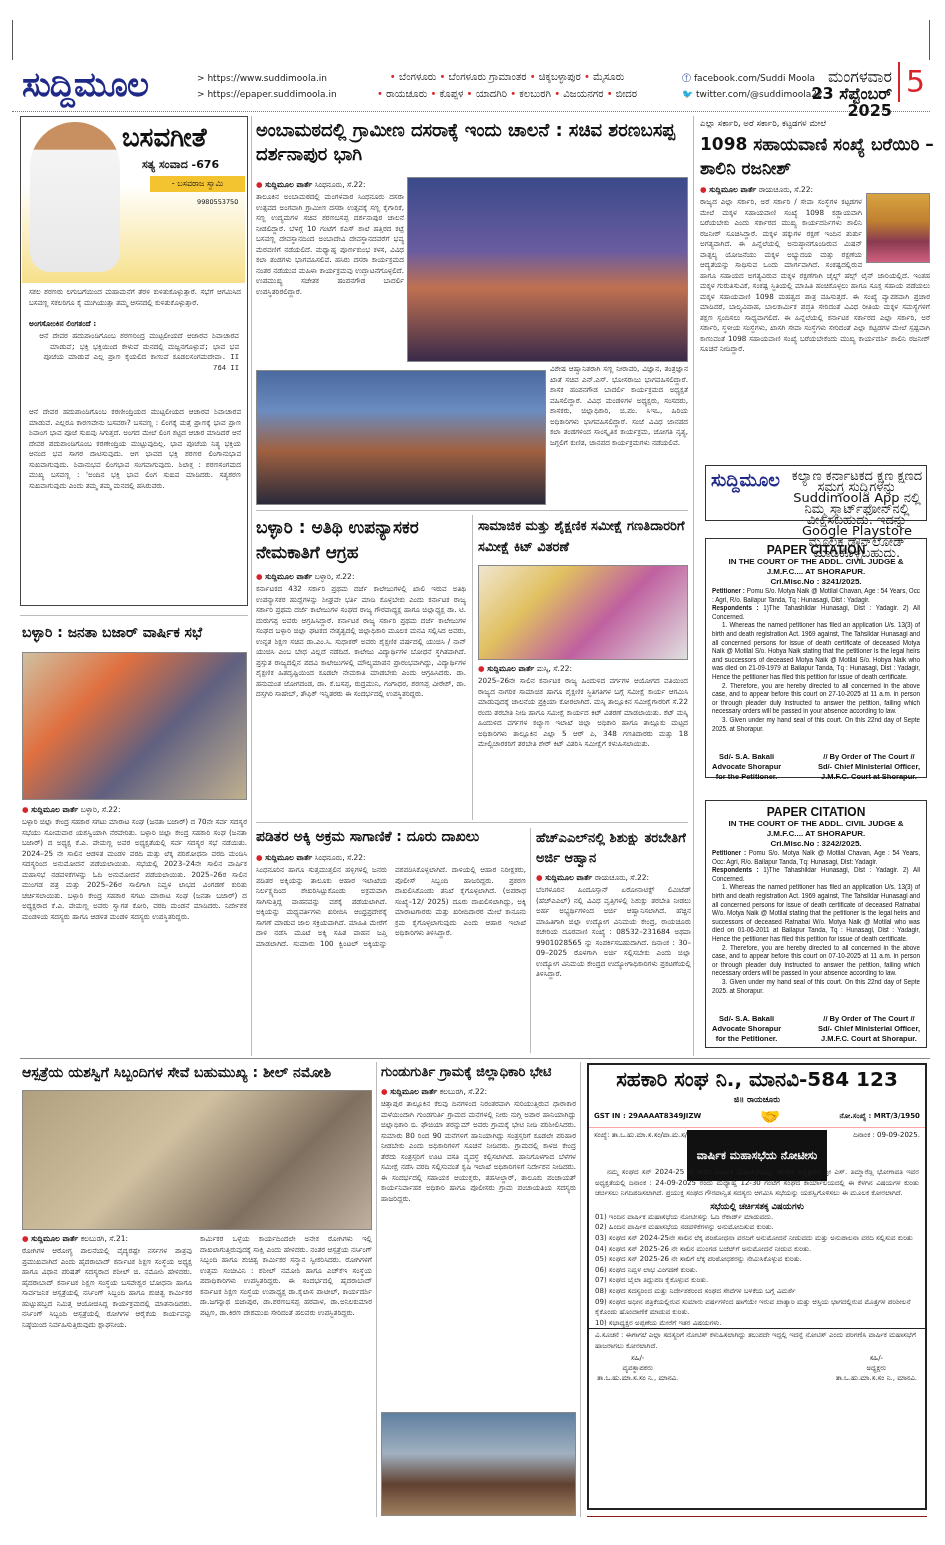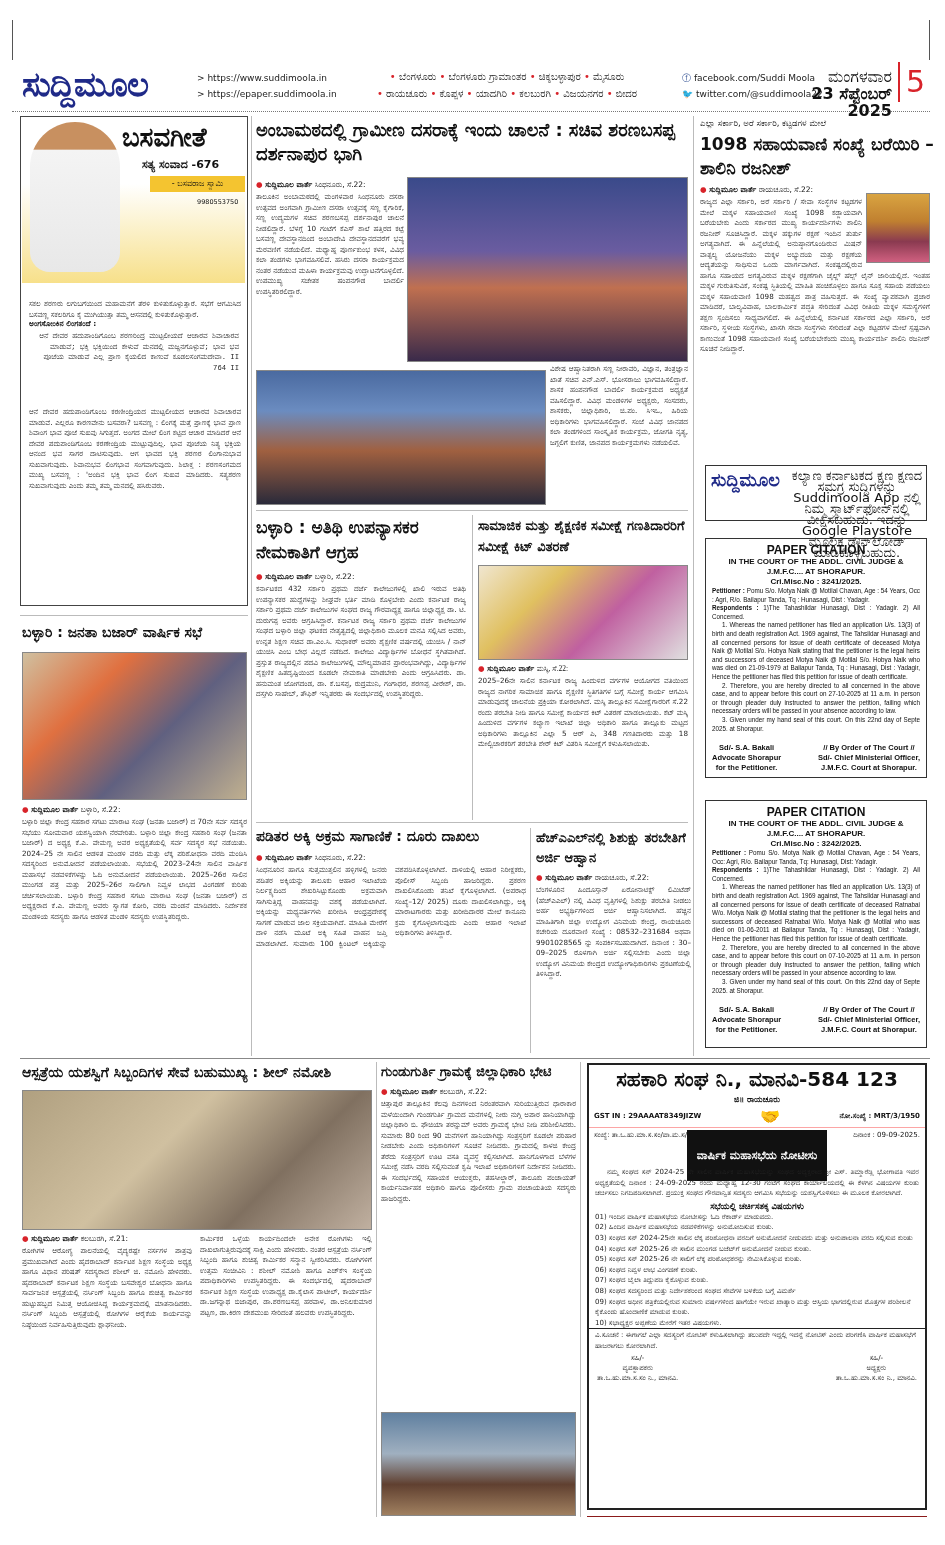--- a/index.html
+++ b/index.html
@@ -34,21 +34,21 @@
   .basava-title { left: 100px; top: 4px; font-size: 26px; font-weight: bold; color: #111; }
   .basava-sub { left: 120px; top: 40px; font-size: 11px; font-weight: bold; }
   .basava-author { left: 128px; top: 58px; width: 95px; height: 16px; background: #f4c430; font-size: 8px; text-align: center; line-height: 16px; }
   .basava-phone { left: 175px; top: 80px; font-size: 6.5px; font-weight: normal; }
   .basava-figure { left: 8px; top: 4px; width: 90px; height: 150px; border-radius: 45px 45px 20px 20px; background: linear-gradient(180deg, #c89060 0%, #c89060 18%, #f4f4f4 19%, #e8e8e8 100%); }
   .box { border: 1px solid #333; }
   .citation { font-family: "Liberation Sans", sans-serif; color: #111; }
   .citation .ct { font-size: 12px; font-weight: bold; text-align: center; }
   .citation .cs { font-size: 8px; font-weight: bold; text-align: center; line-height: 10px; }
   .citation .cb { font-size: 6.3px; line-height: 8.6px; text-align: justify; }
-  .citation .sig { display: flex; justify-content: space-between; font-size: 7.5px; font-weight: bold; text-align: center; line-height: 10px; margin-top: 10px; }
+  .citation .sig { display: flex; justify-content: space-between; font-size: 7.5px; font-weight: bold; text-align: center; line-height: 10px; margin-top: 19px; }
   .sangha-title { font-size: 20px; font-weight: bold; text-align: center; line-height: 28px; }
   .notice-banner { background: #111; color: #fff; font-size: 11px; font-weight: bold; text-align: center; padding: 19px 10px; }
   .agenda { font-size: 7px; line-height: 10.6px; color: #222; }
   .redline { background: #8b1a1a; height: 1px; }
 </style>
 </head>
 <body>
 
 <div class="abs topline"></div>
 
@@ -74,21 +74,21 @@
 </div>
 
 <div class="abs" style="left:20px;top:116px;width:228px;height:490px;border:1px solid #444;">
   <div class="abs basava" style="left:1px;top:1px;">
     <div class="abs basava-figure"></div>
     <div class="abs basava-title">ಬಸವಗೀತೆ</div>
     <div class="abs basava-sub">ಸತ್ಯ ಸಂವಾದ -676</div>
     <div class="abs basava-author">- ಬಸವರಾಜ ಸ್ವಾಮಿ</div>
     <div class="abs basava-phone">9980553750</div>
   </div>
-  <div class="abs body-text" style="left:8px;top:170px;width:212px;margin-top:12px;">ಸಕಲ ಶರಣರು ಲಗುಬಗೆಯಿಂದ ಮಹಾಮನೆಗೆ ತೆರಳಿ ಕುಳಿತುಕೊಳ್ಳುತ್ತಾರೆ. ಸಭೆಗೆ ಆಗಮಿಸಿದ ಬಸವಣ್ಣ ಸಕಲರಿಗೂ ಕೈ ಮುಗಿಯುತ್ತಾ ತಮ್ಮ ಆಸನದಲ್ಲಿ ಕುಳಿತುಕೊಳ್ಳುತ್ತಾರೆ.</div>
+  <div class="abs body-text" style="left:8px;top:170px;width:212px;">ಸಕಲ ಶರಣರು ಲಗುಬಗೆಯಿಂದ ಮಹಾಮನೆಗೆ ತೆರಳಿ ಕುಳಿತುಕೊಳ್ಳುತ್ತಾರೆ. ಸಭೆಗೆ ಆಗಮಿಸಿದ ಬಸವಣ್ಣ ಸಕಲರಿಗೂ ಕೈ ಮುಗಿಯುತ್ತಾ ತಮ್ಮ ಆಸನದಲ್ಲಿ ಕುಳಿತುಕೊಳ್ಳುತ್ತಾರೆ.</div>
   <div class="abs byline" style="left:8px;top:202px;font-size:7.5px;">ಅಂಗಸೋಂಕಿನ ಲಿಂಗತಂದೆ :</div>
   <div class="abs body-text" style="left:18px;top:214px;width:200px;text-align:right;font-family:Liberation Mono, monospace;">ಆನೆ ದೇವರ ಹದುಪಾಂಡಿಗೊಂಬ ಶರಣರಿಂದ್ರ ಮುಟ್ಟಲೀಯದೆ ಆಚಾರವ ಶಿವಾಚಾರವ ಮಾಡುವೆ; ಭಕ್ತಿ ಭಕ್ತಿಯಿಂದ ಕೇಳುವೆ ಮನದಲ್ಲಿ ಮಜ್ಜನಗೊಳ್ಳುವೆ; ಭಾವ ಭವ ಪೂಜೆಯ ಮಾಡುವೆ ಎಲ್ಲ ಪ್ರಾಣ ಕೈಯಲಿದ ಕಾಣುವೆ ಕೂಡಲಸಂಗಮದೇವಾ. II 764 II</div>
   <div class="abs body-text" style="left:8px;top:290px;width:212px;height:195px;overflow:hidden;">ಆನೆ ದೇವರ ಹದುಪಾಂಡಿಗೊಂಬ ಕರಣೀಂದ್ರಿಯದ ಮುಟ್ಟಲೀಯದ ಆಚಾರವ ಶಿವಾಚಾರವ ಮಾಡುವೆ. ಎಲ್ಲರೂ ಕಾರಣವೇನು ಬಸವರಾ? ಬಸವಣ್ಣ : ಲಿಂಗಕ್ಕೆ ಮತ್ತೆ ಪ್ರಾಣಕ್ಕೆ ಭಾವ ಪ್ರಾಣ ಶಿವಾಂಗ ಭಾವ ಪೂಜೆ ಸುಖವು ಸಿಗುತ್ತದೆ. ಅಂಗದ ಮೇಲೆ ಲಿಂಗ ಕಟ್ಟಿದ ಆಚಾರ ಮಾಡಿದರೆ ಆನೆ ದೇವರ ಪದುಪಾಂಡಿಗೊಂಬ ಕರಣೇಂದ್ರಿಯ ಮುಟ್ಟುವುದಿಲ್ಲ. ಭಾವ ಪೂಜೆಯ ನಿತ್ಯ ಭಕ್ತಿಯ ಆನಂದ ಭವ ಸಾಗರ ದಾಟಿಸುವುದು. ಆಗ ಭಾವದ ಭಕ್ತಿ ಶರಣರ ಲಿಂಗಾನುಭಾವ ಸುಖವಾಗುವುದು. ಶಿವಾನುಭವ ಲಿಂಗಭಾವ ಸಂಗವಾಗುವುದು. ಶಿಲಾಕ್ತ : ಶರಣಸಂಗಮದ ಮುಖ್ಯ ಬಸವಣ್ಣ : 'ಅಂದಿನ ಭಕ್ತಿ ಭಾವ ಲಿಂಗ ಸುಖವ ಮಾಡಿದರು. ಸತ್ಯಶರಣ ಸುಖವಾಗುವುದು ಎಂದು ತಮ್ಮ ತಮ್ಮ ಮನದಲ್ಲಿ ಹಸಿರುವರು.</div>
 </div>
 
 <div class="abs col-rule" style="left:251px;top:116px;height:940px;"></div>
 
 <div class="abs headline" style="left:256px;top:118px;width:432px;font-size:18px;line-height:24px;">ಅಂಬಾಮಠದಲ್ಲಿ ಗ್ರಾಮೀಣ ದಸರಾಕ್ಕೆ ಇಂದು ಚಾಲನೆ : ಸಚಿವ ಶರಣಬಸಪ್ಪ ದರ್ಶನಾಪುರ ಭಾಗಿ</div>
 <div class="abs byline" style="left:256px;top:180px;width:150px;"><span class="bullet">● </span><span>ಸುದ್ದಿಮೂಲ ವಾರ್ತೆ</span> <span style="font-weight:normal;">ಸಿಂಧನೂರು, ಸೆ.22:</span></div>
 <div class="abs body-text" style="left:256px;top:192px;width:148px;height:170px;overflow:hidden;">ತಾಲೂಕಿನ ಅಂಬಾಮಠದಲ್ಲಿ ಮಂಗಳವಾರ ಸಿಂಧನೂರು ದಸರಾ ಉತ್ಸವದ ಅಂಗವಾಗಿ ಗ್ರಾಮೀಣ ದಸರಾ ಉತ್ಸವಕ್ಕೆ ಸಣ್ಣ ಕೈಗಾರಿಕೆ, ಸಣ್ಣ ಉದ್ಯಮಗಳ ಸಚಿವ ಶರಣಬಸಪ್ಪ ದರ್ಶನಾಪುರ ಚಾಲನೆ ನೀಡಲಿದ್ದಾರೆ. ಬೆಳಗ್ಗೆ 10 ಗಂಟೆಗೆ ಕೆಎಸ್ ಶಾಲೆ ಹತ್ತಿರದ ಕಟ್ಟೆ ಬಸವಣ್ಣ ದೇವಸ್ಥಾನದಿಂದ ಅಂಬಾದೇವಿ ದೇವಸ್ಥಾನದವರೆಗೆ ಭವ್ಯ ಮೆರವಣಿಗೆ ನಡೆಯಲಿದೆ. ಮಧ್ಯಾಹ್ನ ಪೂರ್ಣಕುಂಭ ಕಳಸ, ವಿವಿಧ ಕಲಾ ತಂಡಗಳು ಭಾಗವಹಿಸಲಿವೆ. ಹಸಿರು ದಸರಾ ಕಾರ್ಯಕ್ರಮದ ನಂತರ ನಡೆಯುವ ಮಹಿಳಾ ಕಾರ್ಯಕ್ರಮವು ಉದ್ಘಾಟನೆಗೊಳ್ಳಲಿದೆ. ಉಪಮುಖ್ಯ ಸಚೇತಕ ಹಂಪನಗೌಡ ಬಾದರ್ಲಿ ಉಪಸ್ಥಿತರಿರಲಿದ್ದಾರೆ.</div>
@@ -168,21 +168,21 @@
 <div class="abs h-rule" style="left:256px;top:510px;width:432px;"></div>
 
 <div class="abs headline" style="left:256px;top:515px;width:210px;font-size:17px;line-height:25px;">ಬಳ್ಳಾರಿ : ಅತಿಥಿ ಉಪನ್ಯಾಸಕರ ನೇಮಕಾತಿಗೆ ಆಗ್ರಹ</div>
 <div class="abs byline" style="left:256px;top:572px;width:210px;"><span class="bullet">● </span><span>ಸುದ್ದಿಮೂಲ ವಾರ್ತೆ</span> <span style="font-weight:normal;">ಬಳ್ಳಾರಿ, ಸೆ.22:</span></div>
 <div class="abs body-text" style="left:256px;top:584px;width:210px;height:230px;overflow:hidden;">ಕರ್ನಾಟಕದ 432 ಸರ್ಕಾರಿ ಪ್ರಥಮ ದರ್ಜೆ ಕಾಲೇಜುಗಳಲ್ಲಿ ಖಾಲಿ ಇರುವ ಅತಿಥಿ ಉಪನ್ಯಾಸಕರ ಹುದ್ದೆಗಳನ್ನು ಶೀಘ್ರವೇ ಭರ್ತಿ ಮಾಡಿ ಕೊಳ್ಳಬೇಕು ಎಂದು ಕರ್ನಾಟಕ ರಾಜ್ಯ ಸರ್ಕಾರಿ ಪ್ರಥಮ ದರ್ಜೆ ಕಾಲೇಜುಗಳ ಸಂಘದ ರಾಜ್ಯ ಗೌರವಾಧ್ಯಕ್ಷ ಹಾಗೂ ಜಿಲ್ಲಾಧ್ಯಕ್ಷ ಡಾ. ಟಿ. ದುರುಗಪ್ಪ ಅವರು ಆಗ್ರಹಿಸಿದ್ದಾರೆ. ಕರ್ನಾಟಕ ರಾಜ್ಯ ಸರ್ಕಾರಿ ಪ್ರಥಮ ದರ್ಜೆ ಕಾಲೇಜುಗಳ ಸಂಘದ ಬಳ್ಳಾರಿ ಜಿಲ್ಲಾ ಘಟಕದ ನೇತೃತ್ವದಲ್ಲಿ ಜಿಲ್ಲಾಧಿಕಾರಿ ಮೂಲಕ ಮನವಿ ಸಲ್ಲಿಸಿದ ಅವರು, ಉನ್ನತ ಶಿಕ್ಷಣ ಸಚಿವ ಡಾ.ಎಂ.ಸಿ. ಸುಧಾಕರ್ ಅವರು ಶೈಕ್ಷಣಿಕ ವರ್ಷದಲ್ಲಿ ಯುಜಿಸಿ / ನಾನ್ ಯುಜಿಸಿ ಎಂಬ ಬೇಧ ವಿಲ್ಲದೆ ನಡೆದಿದೆ. ಕಾಲೇಜು ವಿದ್ಯಾರ್ಥಿಗಳ ಬೋಧನೆ ಸ್ಥಗಿತವಾಗಿದೆ. ಪ್ರಸ್ತುತ ರಾಜ್ಯದಲ್ಲಿನ ಪದವಿ ಕಾಲೇಜುಗಳಲ್ಲಿ ಮೌಲ್ಯಮಾಪನ ಪ್ರಾರಂಭವಾಗಿದ್ದು, ವಿದ್ಯಾರ್ಥಿಗಳ ಶೈಕ್ಷಣಿಕ ಹಿತದೃಷ್ಟಿಯಿಂದ ಕೂಡಲೇ ನೇಮಕಾತಿ ಮಾಡಬೇಕು ಎಂದು ಆಗ್ರಹಿಸಿದರು. ಡಾ. ಹನುಮಂತ ಜೋಗದಂಡ, ಡಾ. ಕೆ.ಬಸಪ್ಪ, ರುದ್ರಮುನಿ, ಗಂಗಾಧರ, ಶರಣಪ್ಪ ವೀರೇಶ್, ಡಾ. ದಸ್ತಗಿರಿ ಸಾಹೇಬ್, ತೌಫಿಕ್ ಇನ್ನಿತರರು ಈ ಸಂದರ್ಭದಲ್ಲಿ ಉಪಸ್ಥಿತರಿದ್ದರು.</div>
 
 <div class="abs col-rule" style="left:472px;top:515px;height:305px;"></div>
 
 <div class="abs headline" style="left:478px;top:515px;width:212px;font-size:13px;line-height:21px;">ಸಾಮಾಜಿಕ ಮತ್ತು ಶೈಕ್ಷಣಿಕ ಸಮೀಕ್ಷೆ ಗಣತಿದಾರರಿಗೆ ಸಮೀಕ್ಷೆ ಕಿಟ್ ವಿತರಣೆ</div>
 <div class="abs photo team" style="left:478px;top:565px;width:210px;height:95px;"></div>
-<div class="abs byline" style="left:478px;top:664px;width:210px;"><span class="bullet">● </span><span>ಸುದ್ದಿಮೂಲ ವಾರ್ತೆ</span> <span style="font-weight:normal;font-family:Liberation Serif, serif;">ಮಸ್ಕಿ, ಸೆ.22:</span></div>
+<div class="abs byline" style="left:478px;top:664px;width:210px;"><span class="bullet">● </span><span>ಸುದ್ದಿಮೂಲ ವಾರ್ತೆ</span> <span style="font-weight:normal;">ಮಸ್ಕಿ, ಸೆ.22:</span></div>
 <div class="abs body-text" style="left:478px;top:676px;width:210px;height:140px;overflow:hidden;">2025–26ನೇ ಸಾಲಿನ ಕರ್ನಾಟಕ ರಾಜ್ಯ ಹಿಂದುಳಿದ ವರ್ಗಗಳ ಆಯೋಗದ ವತಿಯಿಂದ ರಾಜ್ಯದ ನಾಗರಿಕ ಸಾಮಾಜಿಕ ಹಾಗೂ ಶೈಕ್ಷಣಿಕ ಸ್ಥಿತಿಗತಿಗಳ ಬಗ್ಗೆ ಸಮೀಕ್ಷೆ ಕಾರ್ಯ ಆಗಮಿಸಿ ಮಾಡುವುದಕ್ಕೆ ಚಾಲನೆಯ ಪ್ರಕ್ರಿಯಾ ಕೋರಲಾಗಿದೆ. ಮಸ್ಕಿ ತಾಲ್ಲೂಕಿನ ಸಮೀಕ್ಷೆಗಾರರಿಗೆ ಸೆ.22 ರಂದು ತರಬೇತಿ ನೀಡಿ ಹಾಗೂ ಸಮೀಕ್ಷೆ ಕಾರ್ಯದ ಕಿಟ್ ವಿತರಣೆ ಮಾಡಲಾಯಿತು. ಕೆಟ್ ಮಸ್ಕಿ ಹಿಂದುಳಿದ ವರ್ಗಗಳ ಕಲ್ಯಾಣ ಇಲಾಖೆ ಜಿಲ್ಲಾ ಅಧಿಕಾರಿ ಹಾಗೂ ತಾಲ್ಲೂಕು ಮಟ್ಟದ ಅಧಿಕಾರಿಗಳು ತಾಲ್ಲೂಕಿನ ಎಲ್ಲಾ 5 ಆರ್ ಪಿ, 348 ಗಣತಿದಾರರು ಮತ್ತು 18 ಮೇಲ್ವಿಚಾರಕರಿಗೆ ತರಬೇತಿ ಶೇರ್ ಕಿಟ್ ವಿತರಿಸಿ ಸಮೀಕ್ಷೆಗೆ ಕಳುಹಿಸಲಾಯಿತು.</div>
 
 <div class="abs h-rule" style="left:256px;top:822px;width:432px;"></div>
 
 <div class="abs headline" style="left:256px;top:828px;width:270px;font-size:14px;">ಪಡಿತರ ಅಕ್ಕಿ ಅಕ್ರಮ ಸಾಗಾಣಿಕೆ : ದೂರು ದಾಖಲು</div>
 <div class="abs byline" style="left:256px;top:853px;width:135px;"><span class="bullet">● </span><span>ಸುದ್ದಿಮೂಲ ವಾರ್ತೆ</span> <span style="font-weight:normal;">ಸಿಂಧನೂರು, ಸೆ.22:</span></div>
 <div class="abs body-text" style="left:256px;top:865px;width:270px;height:185px;overflow:hidden;column-count:2;column-gap:8px;">ಸಿಂಧನೂರಿನ ಹಾಗೂ ಸುತ್ತಮುತ್ತಲಿನ ಹಳ್ಳಿಗಳಲ್ಲಿ ಜನರು ಪಡಿತರ ಅಕ್ಕಿಯನ್ನು ತಾಲೂಕು ಆಹಾರ ಇಲಾಖೆಯ ನಿರ್ಲಕ್ಷ್ಯದಿಂದ ಶೇಖರಿಸಿಟ್ಟುಕೊಂಡು ಅಕ್ರಮವಾಗಿ ಸಾಗಿಸುತ್ತಿದ್ದ ವಾಹನವನ್ನು ವಶಕ್ಕೆ ಪಡೆಯಲಾಗಿದೆ. ಅಕ್ಕಿಯನ್ನು ಮಧ್ಯವರ್ತಿಗಳು ಖರೀದಿಸಿ ಆಂಧ್ರಪ್ರದೇಶಕ್ಕೆ ಸಾಗಣೆ ಮಾಡುವ ಜಾಲ ಸಕ್ರಿಯವಾಗಿದೆ. ಮಾಹಿತಿ ಮೇರೆಗೆ ದಾಳಿ ನಡೆಸಿ ಮೂಟೆ ಅಕ್ಕಿ ಸಹಿತ ವಾಹನ ಜಪ್ತಿ ಮಾಡಲಾಗಿದೆ. ಸುಮಾರು 100 ಕ್ವಿಂಟಲ್ ಅಕ್ಕಿಯನ್ನು ವಶಪಡಿಸಿಕೊಳ್ಳಲಾಗಿದೆ. ದಾಳಿಯಲ್ಲಿ ಆಹಾರ ನಿರೀಕ್ಷಕರು, ಪೊಲೀಸ್ ಸಿಬ್ಬಂದಿ ಹಾಜರಿದ್ದರು. ಪ್ರಕರಣ ದಾಖಲಿಸಿಕೊಂಡು ತನಿಖೆ ಕೈಗೊಳ್ಳಲಾಗಿದೆ. (ಅಪರಾಧ ಸಂಖ್ಯೆ–12/ 2025) ದೂರು ದಾಖಲಿಸಲಾಗಿದ್ದು, ಅಕ್ಕಿ ಮಾರಾಟಗಾರರು ಮತ್ತು ಖರೀದಿದಾರರ ಮೇಲೆ ಕಾನೂನು ಕ್ರಮ ಕೈಗೊಳ್ಳಲಾಗುವುದು ಎಂದು ಆಹಾರ ಇಲಾಖೆ ಅಧಿಕಾರಿಗಳು ತಿಳಿಸಿದ್ದಾರೆ.</div>
 
 <div class="abs col-rule" style="left:530px;top:828px;height:225px;"></div>
 

